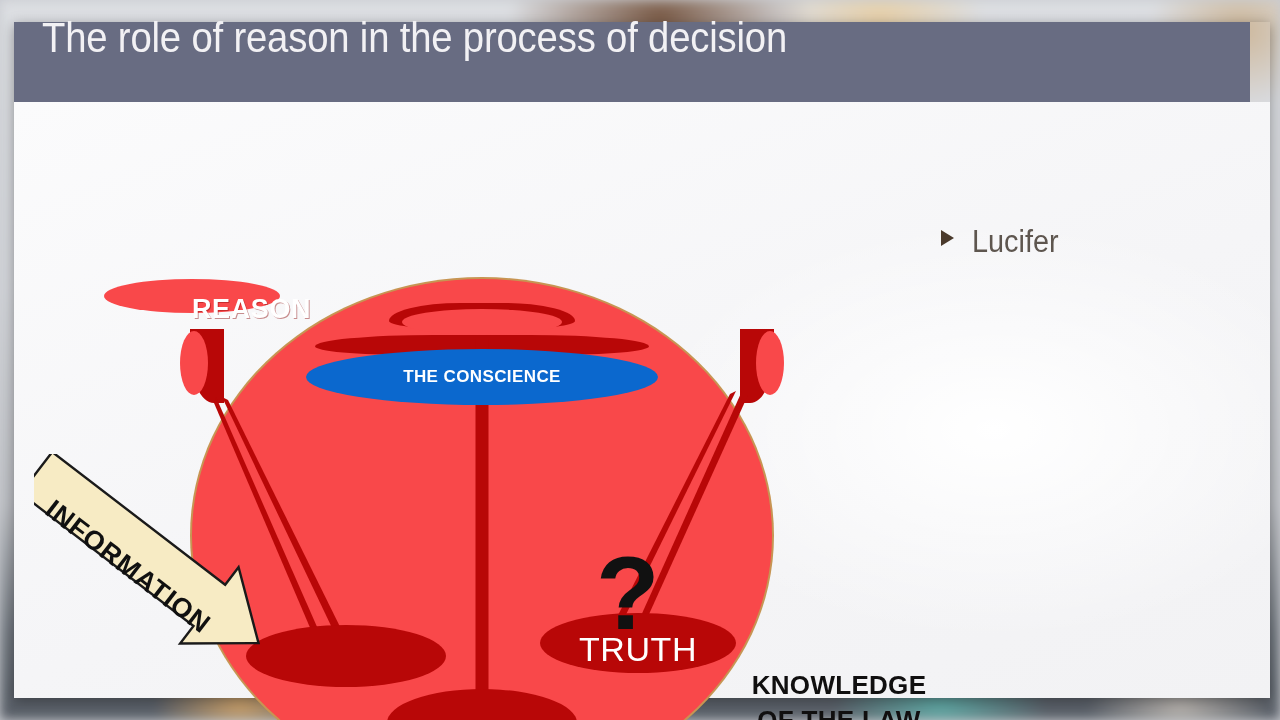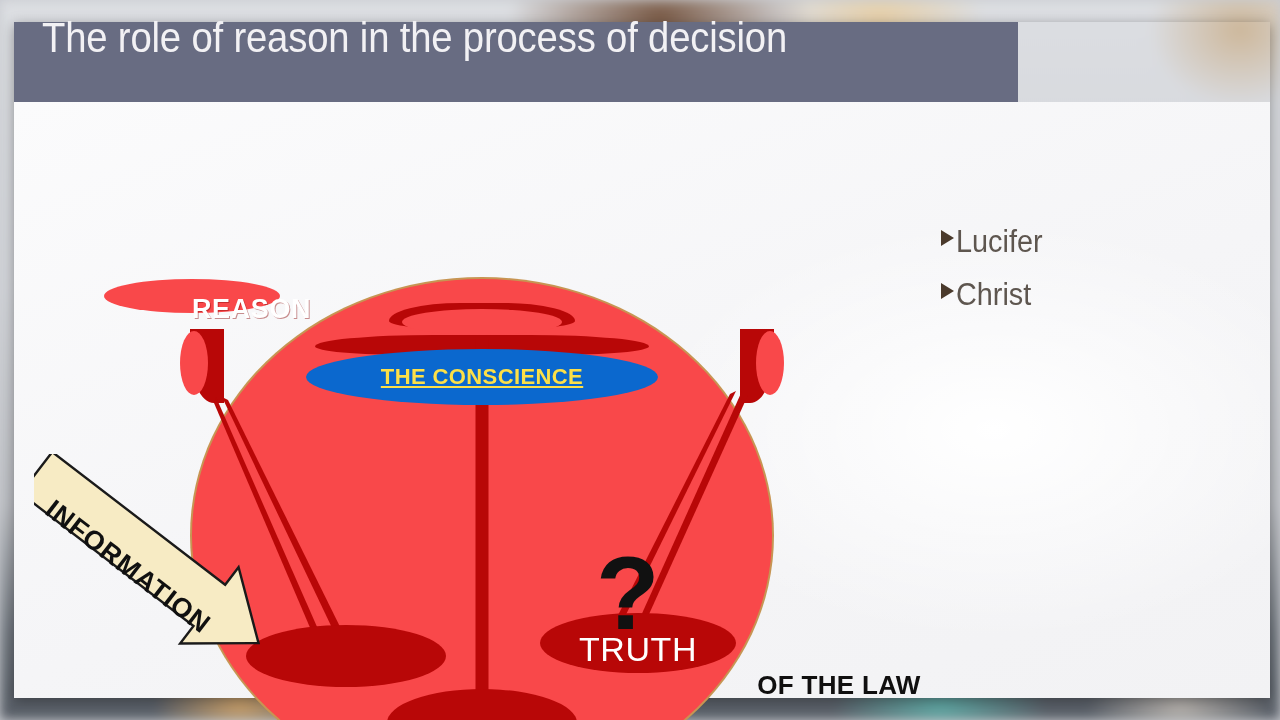--- a/index.html
+++ b/index.html
@@ -44,21 +44,21 @@
     width: 1256px; height: 596px;
     background:
       radial-gradient(ellipse 500px 300px at 78% 55%, #ffffff 0%, rgba(255,255,255,0) 70%),
       linear-gradient(160deg,#fbfbfc 0%, #f5f5f7 55%, #f2f2f4 100%);
   }
 
   
   #titlebar {
     position: absolute;
     left: 0; top: 0;
-    width: 1004px; height: 80px;
+    width: 1236px; height: 80px;
     background: #686c82;
   }
   #title {
     position: absolute;
     left: 28px; top: 50%;
     transform: translateY(-50%);
     color: #f2f1f4;
     font-size: 43px;
     font-weight: 400;
     letter-spacing: -0.2px;
@@ -74,20 +74,21 @@
     left: 927px; top: 122px;
     width: 310px;
   }
   .bullet {
     display: flex;
     align-items: baseline;
     height: 53px;
     color: #5e564f;
     font-size: 31px;
     font-weight: 400;
+    gap: 16px;
   }
   .bullet .tri {
     width: 0; height: 0;
     border-left: 13px solid #4a3a2c;
     border-top: 8.5px solid transparent;
     border-bottom: 8.5px solid transparent;
     margin-right: 2px;
     position: relative; top: -6px;
     flex: 0 0 auto;
   }
@@ -192,26 +193,25 @@
   }
   #conscience-ellipse {
     position: absolute;
     left: 50%; top: 70px; transform: translateX(-50%);
     width: 352px; height: 56px;
     background: #0b68ce;
     border-radius: 50%;
     display: flex; align-items: center; justify-content: center;
   }
   #label-conscience {
-    color: #fde047;
-    font-size: 22px;
+    color: #ffffff;
+    font-size: 17px;
     font-weight: 700;
     letter-spacing: .4px;
     white-space: nowrap;
-    text-decoration: underline;
   }
   #label-truth {
     position: absolute;
     right: 36px; top: 351px;
     width: 196px;
     text-align: center;
     color: #fff;
     font-size: 34px;
     font-weight: 400;
     letter-spacing: .6px;
@@ -317,29 +317,26 @@
       <div id="arrow-wrap">
         <svg id="arrow-svg" width="330" height="215" viewBox="0 0 330 215">
           <g transform="rotate(37.5 18 18)">
             <path d="M6 2 L224 2 L224 -20 L286 28 L224 76 L224 54 L6 54 Z" fill="#f7ebc4" stroke="#1a1a1a" stroke-width="2.4" stroke-linejoin="miter"></path>
           </g>
         </svg>
       </div>
       <div id="arrow-text">INFORMATION</div>
 
       <div id="knowledge">
+        <div>KNOWLEDGE</div>
         <div>OF THE LAW</div>
       </div>
 
       <div id="bullets">
         <div class="bullet">
           <span class="tri"></span>
           <span class="blabel">Lucifer</span>
         </div>
-        <div class="bullet">
-          <span class="tri"></span>
-          <span class="blabel">Christ</span>
-        </div>
       </div>
 
     </div>
   </div>
 </div>
 
 </body></html>

